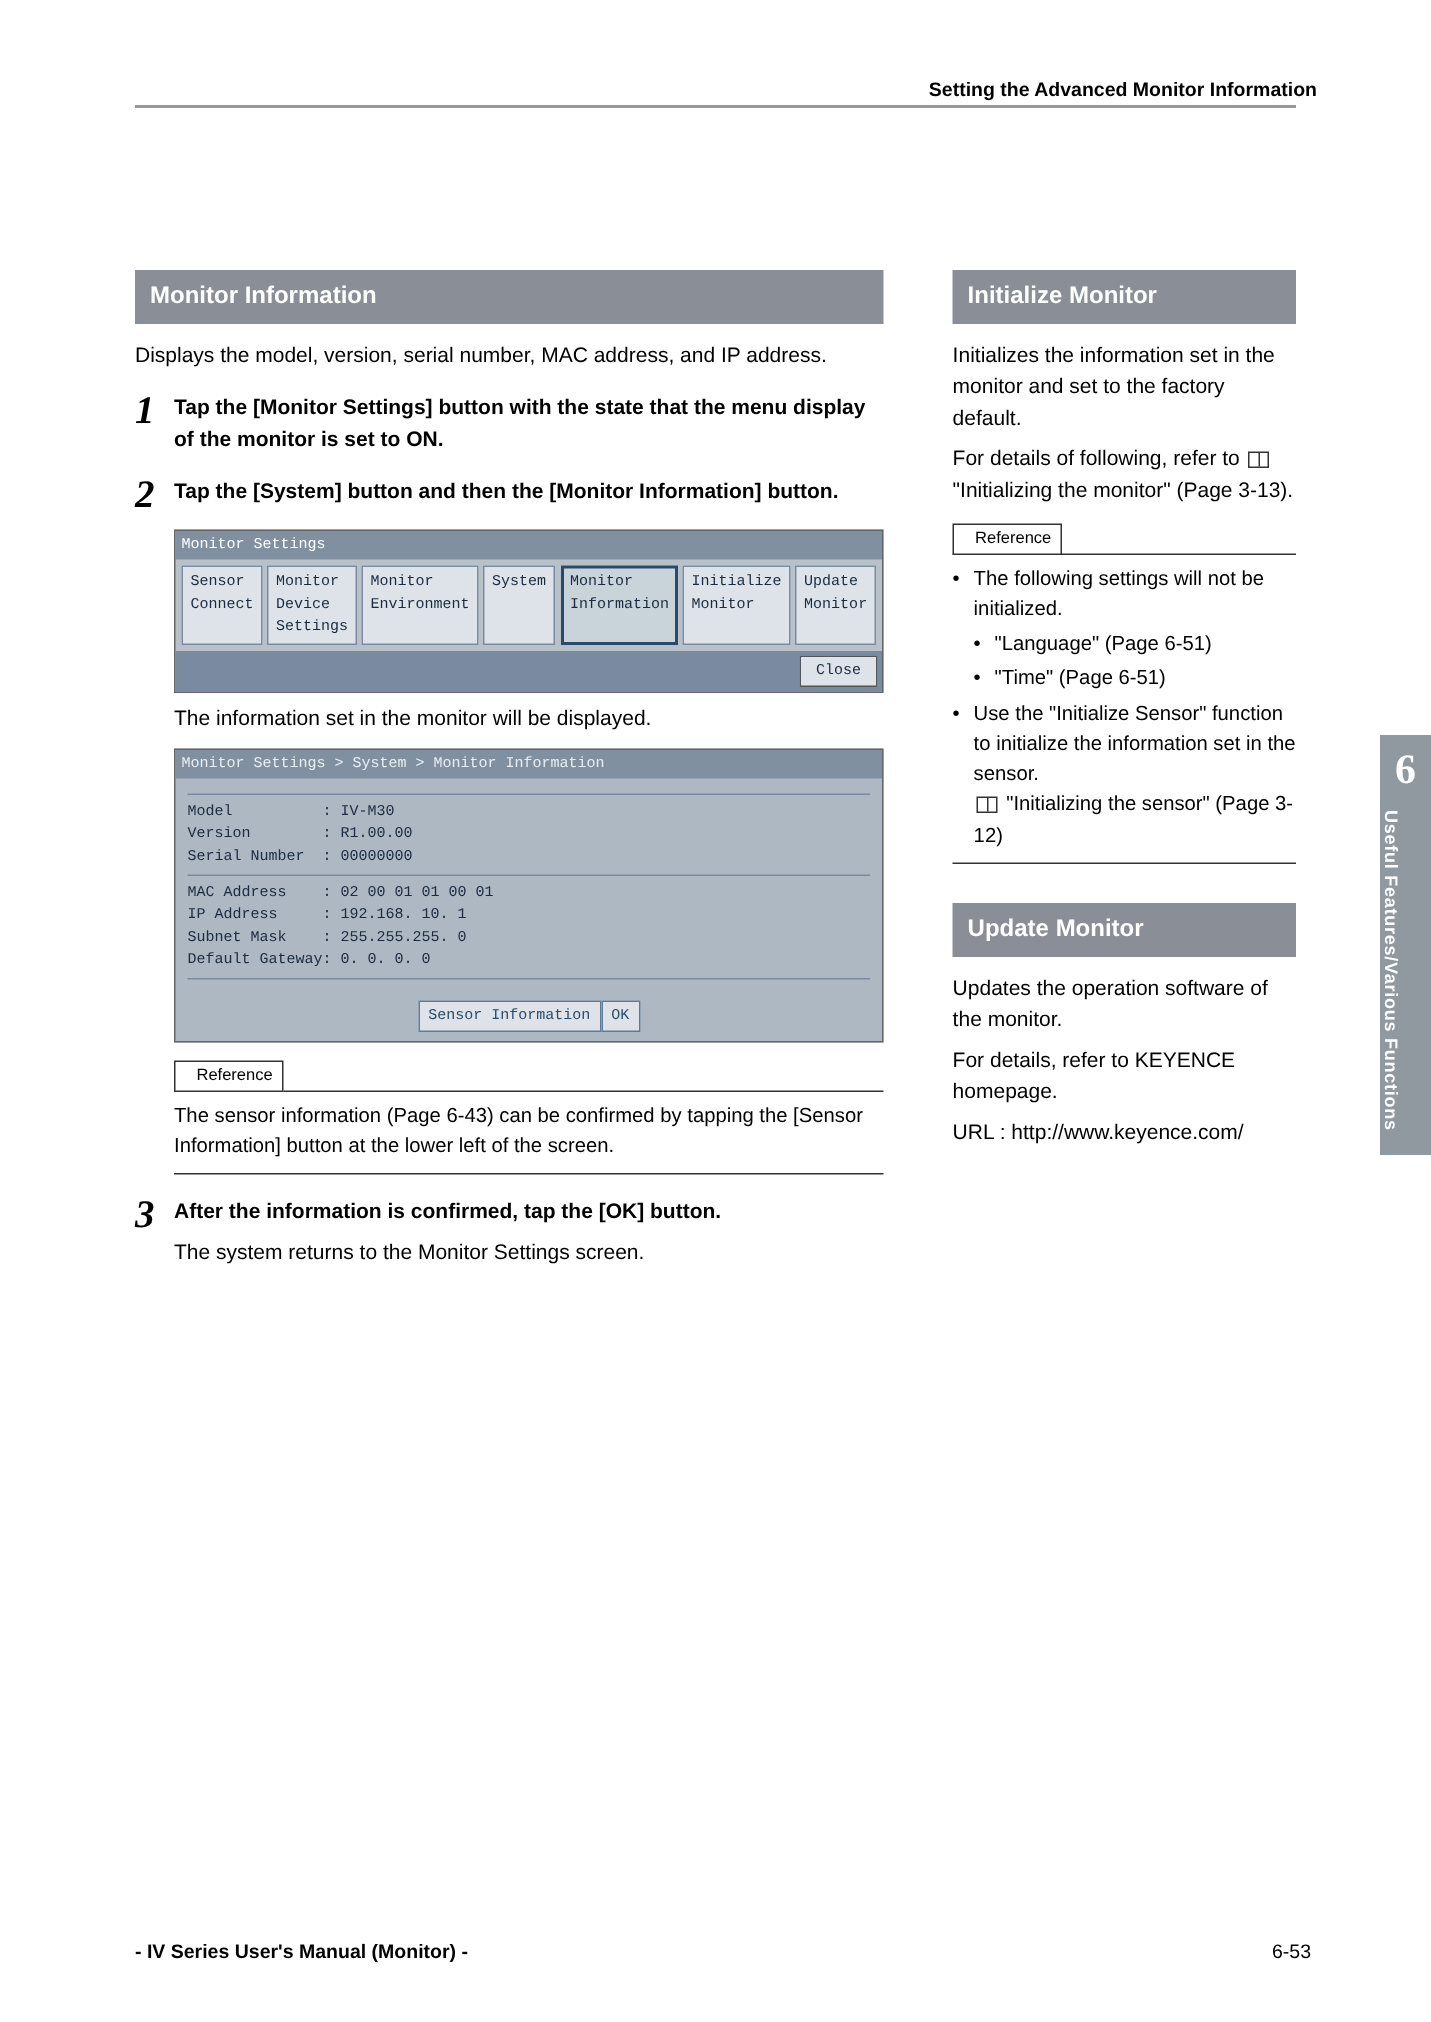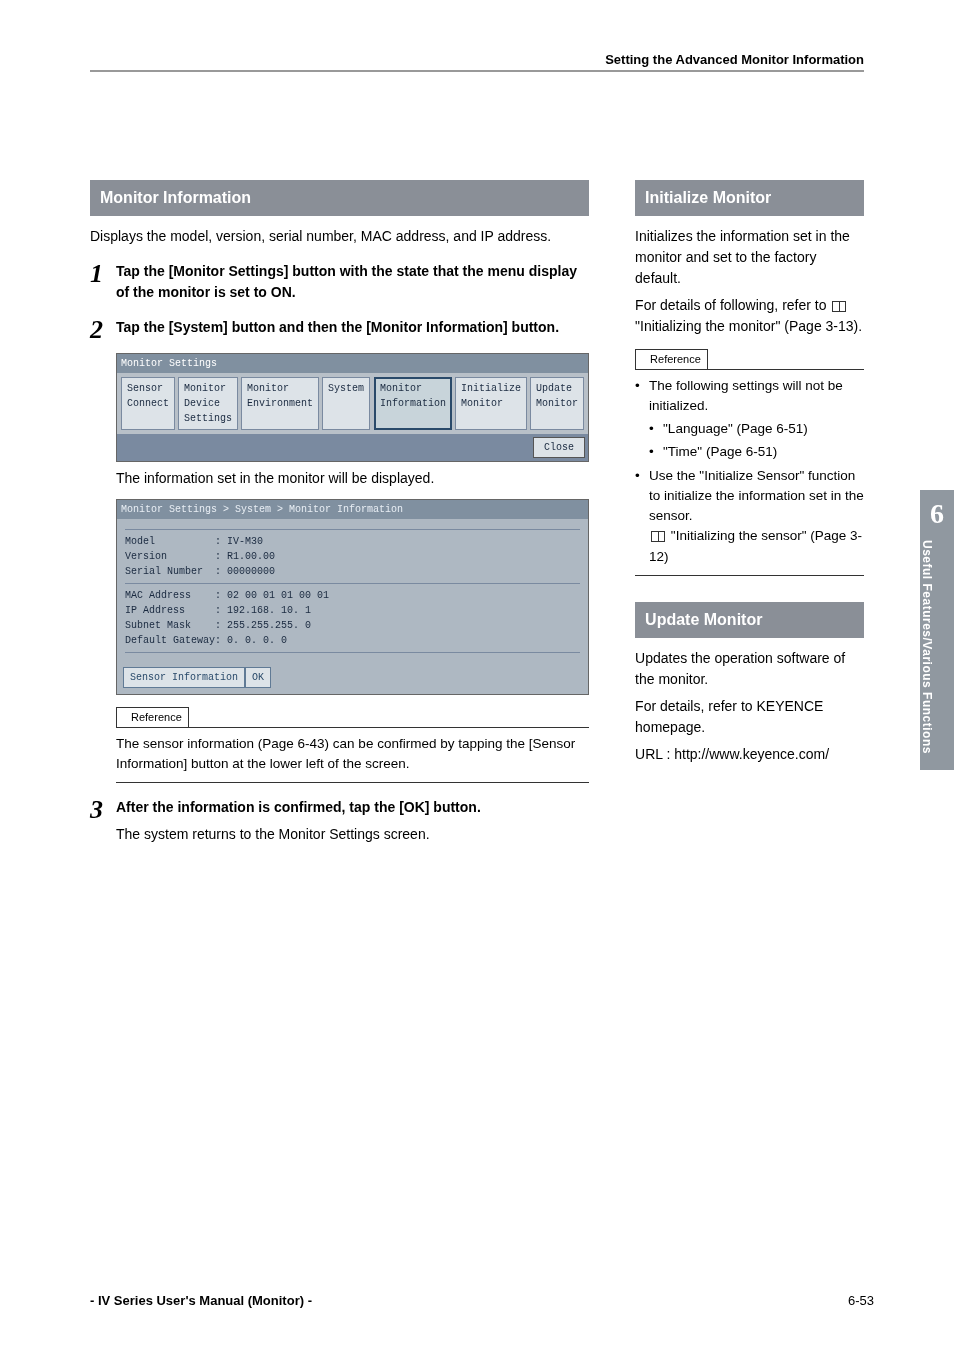--- a/index.html
+++ b/index.html
@@ -14,21 +14,21 @@
   .header-line {
     position: absolute;
     top: 70px;
     left: 90px;
     right: 90px;
     border-top: 2px solid #999;
   }
   .header-text {
     position: absolute;
     top: 52px;
-    right: 90px;
+    right: 76px;
     font-size: 13px;
     font-weight: bold;
   }
   .content {
     position: absolute;
     top: 180px;
     left: 90px;
     right: 90px;
     display: flex;
     gap: 46px;
@@ -86,21 +86,21 @@
     font-size:10px;
     color:#1a2a40;
   }
   .ss2-title { background:#8090a0; color:#e8eef4; padding:2px 4px; }
   .ss2-table { padding:6px 8px; }
   .ss2-row { display:flex; }
   .ss2-label { width:90px; }
   .ss2-colon { width:12px; }
   .ss2-value { flex:1; }
   .ss2-divider { border-top:1px solid #7a8aa0; margin:4px 0; }
-  .ss2-footer { display:flex; justify-content:flex-start; padding:4px 6px 6px 6px; align-items:center; }
+  .ss2-footer { display:flex; justify-content:center; padding:4px 6px 6px 6px; align-items:center; }
   .ss2-btn { background:#dde3e8; border:1px solid #607a95; padding:2px 6px; font-size:10px; color:#2a4a6a; }
   .ref-box {
     display:inline-block;
     border:1px solid #333;
     padding:1px 6px 1px 14px;
     font-size:11px;
     position:relative;
     margin-left:26px;
     margin-top:6px;
     background:#fff;

